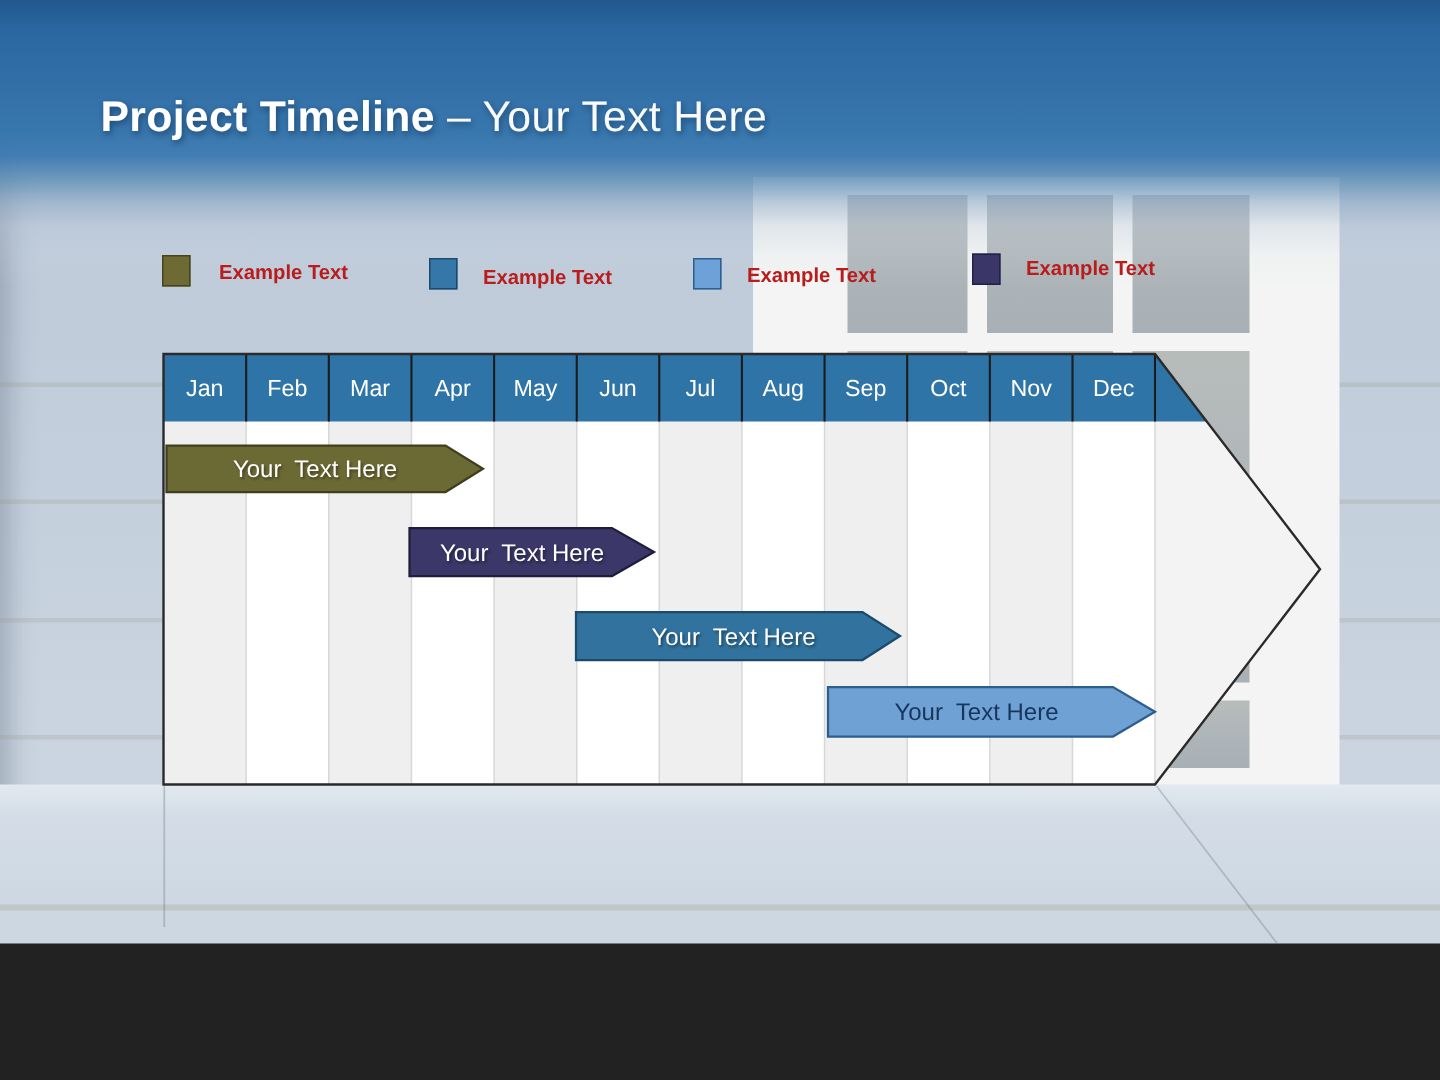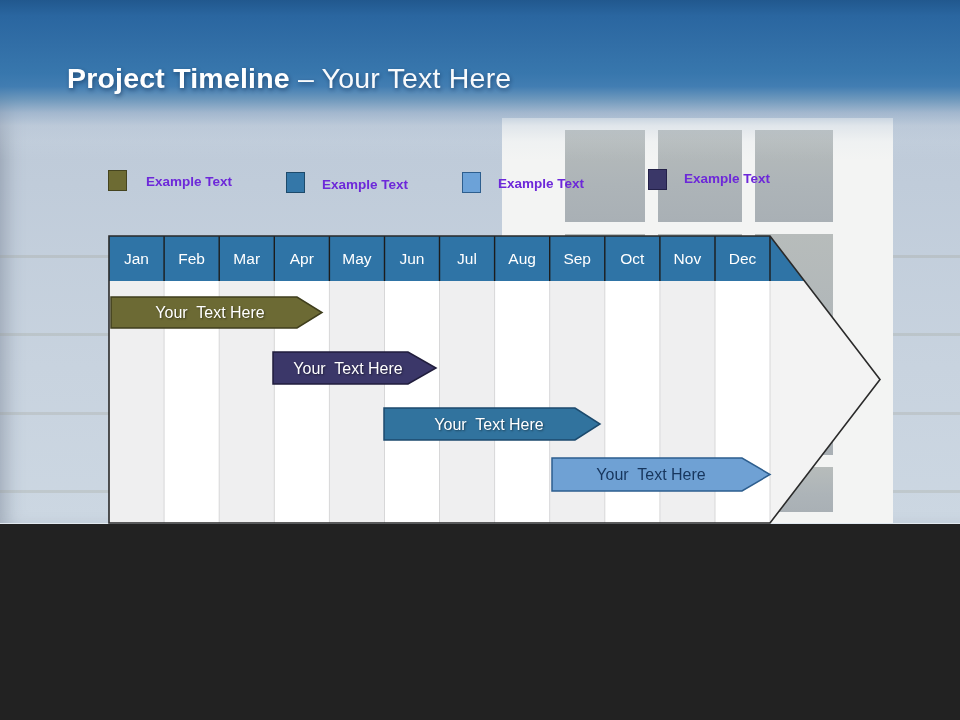--- a/index.html
+++ b/index.html
@@ -1,17 +1,17 @@
 <!DOCTYPE html>
 <html><head>
 <meta charset="utf-8">
 <style>
   html,body{margin:0;padding:0;background:#222;}
   .slide{
-    position:relative;width:960px;height:524px;overflow:hidden;
+    position:relative;width:960px;height:629px;overflow:hidden;
     font-family:"Liberation Sans",sans-serif;
     background:#c4cfdc;
   }
   
   .bg-siding{
     position:absolute;inset:0;
     background:linear-gradient(180deg,#b9c6d5 0%,#c0ccda 35%,#c8d3df 70%,#ccd7e2 100%);
     box-shadow:inset 14px 0 18px -8px rgba(90,100,118,.38);
   }
   .siding-line{position:absolute;left:0;width:100%;height:3px;background:rgba(150,148,132,.22);}
@@ -49,21 +49,21 @@
          text-shadow:1px 2px 4px rgba(0,20,50,.45);letter-spacing:.2px;white-space:pre;}
   .title .bold{font-weight:700;}
   .title .light{font-weight:400;opacity:.97;}
   
   .legend-item{position:absolute;}
   .legend-swatch{position:absolute;width:19px;height:21px;box-sizing:border-box;}
   .sw1{background:#6d6b33;border:1.5px solid #45441f;}
   .sw2{background:#3477a8;border:1.5px solid #1d4a6b;}
   .sw3{background:#6ca2d8;border:1.5px solid #2d5e8e;}
   .sw4{background:#3a3768;border:1.5px solid #232048;}
-  .legend-label{position:absolute;font-size:13.5px;font-weight:700;color:#6d28d9;white-space:pre;}
+  .legend-label{position:absolute;font-size:13.5px;font-weight:700;color:#b91c1c;white-space:pre;}
   
   .chart{position:absolute;inset:0;}
   .month-label{font-size:15.5px;fill:#ffffff;}
   .bar-label{font-size:16px;white-space:pre;}
   .bar-label.white{fill:#ffffff;text-shadow:1px 1px 2px rgba(0,0,0,.45);}
   .bar-label.dark{fill:#17365d;}
 </style>
 </head>
 <body>
 

